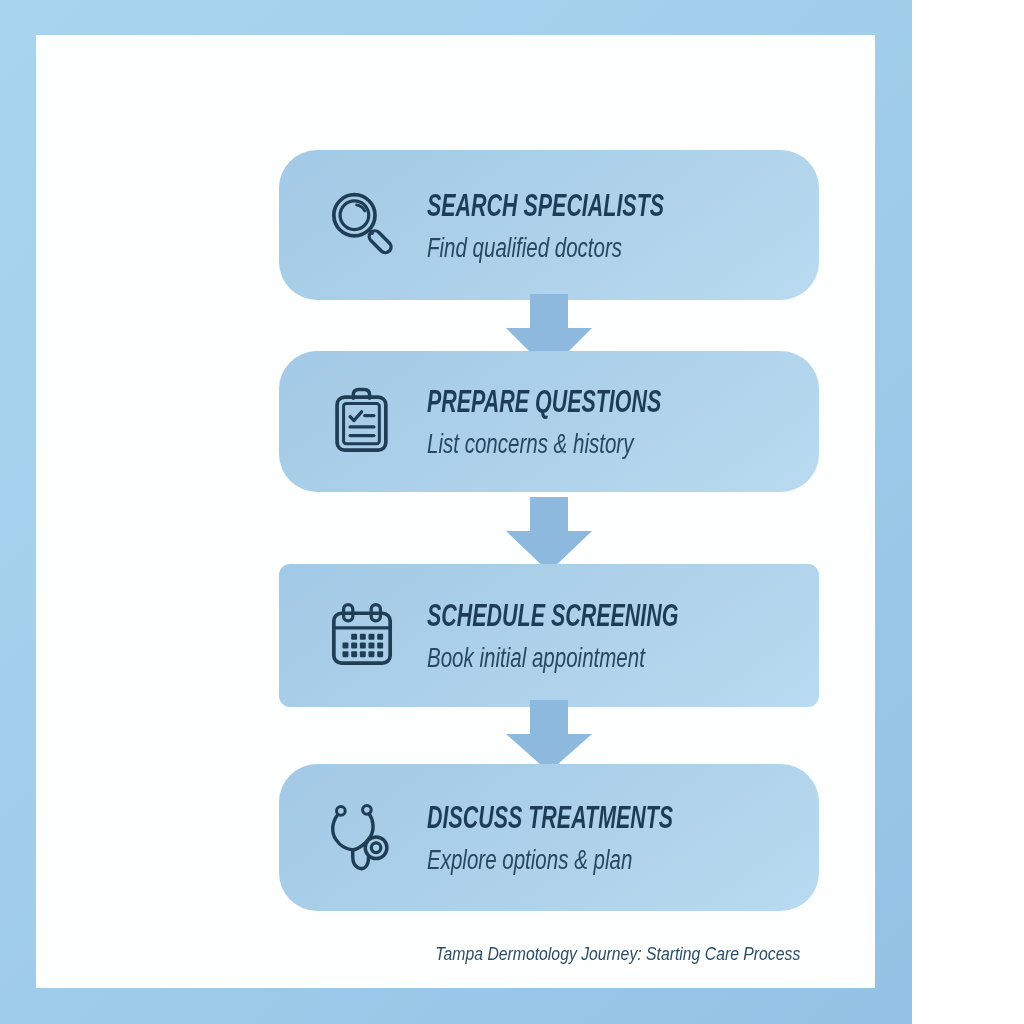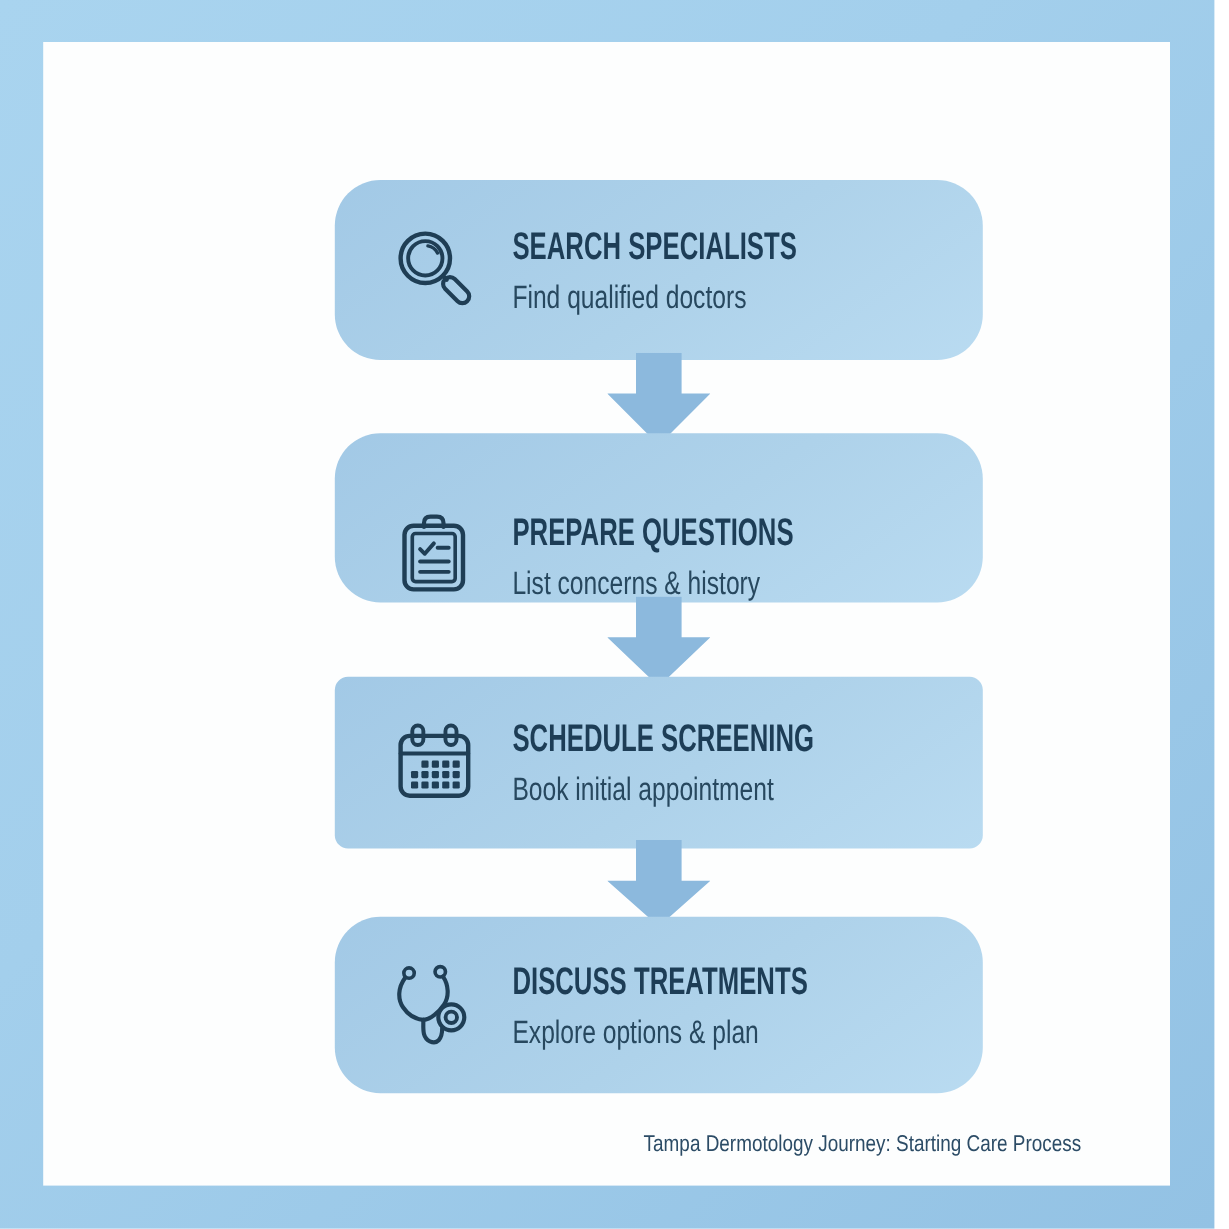--- a/index.html
+++ b/index.html
@@ -1,41 +1,42 @@
 <!DOCTYPE html>
 <html><head>
 <meta charset="utf-8">
 <style>
   * { margin: 0; padding: 0; box-sizing: border-box; }
   html, body { width: 1024px; height: 1024px; }
   body { font-family: "Liberation Sans", sans-serif; }
 
   .frame {
     position: relative;
-    width: 1012px; height: 1024px;
+    width: 912px; height: 1024px;
     background: linear-gradient(135deg, #a9d4ef 0%, #a3cfec 40%, #93c2e4 100%);
     overflow: hidden;
+    font-style: italic;
   }
   .panel {
     position: absolute;
     left: 36px; top: 35px; right: 37px; bottom: 36px;
     background: #fdfefe;
   }
 
   .card {
     position: absolute;
     left: 243px;
     width: 540px;
     border-radius: 38px;
     background: linear-gradient(145deg, #a2c9e6 0%, #aed2ea 55%, #b9dbf1 100%);
     display: flex;
     align-items: center;
   }
   .card-1 { top: 115px; height: 150px; }
-  .card-2 { top: 326px; height: 141px; align-items: flex-end; }
+  .card-2 { top: 316px; height: 141px; }
   .card-3 { top: 529px; height: 143px; border-radius: 11px; }
   .card-4 { top: 729px; height: 147px; }
 
   .icon-box {
     width: 78px; height: 78px;
     margin-left: 44px;
     flex: 0 0 auto;
     display: flex; align-items: center; justify-content: center;
   }
   .icon-box svg { width: 78px; height: 78px; display: block; }

